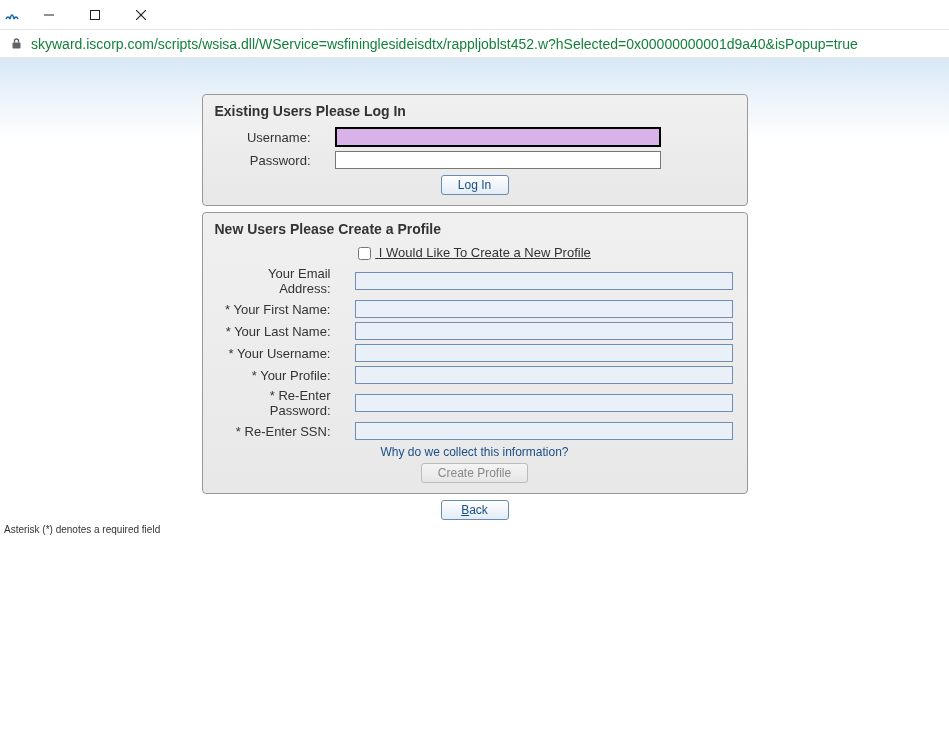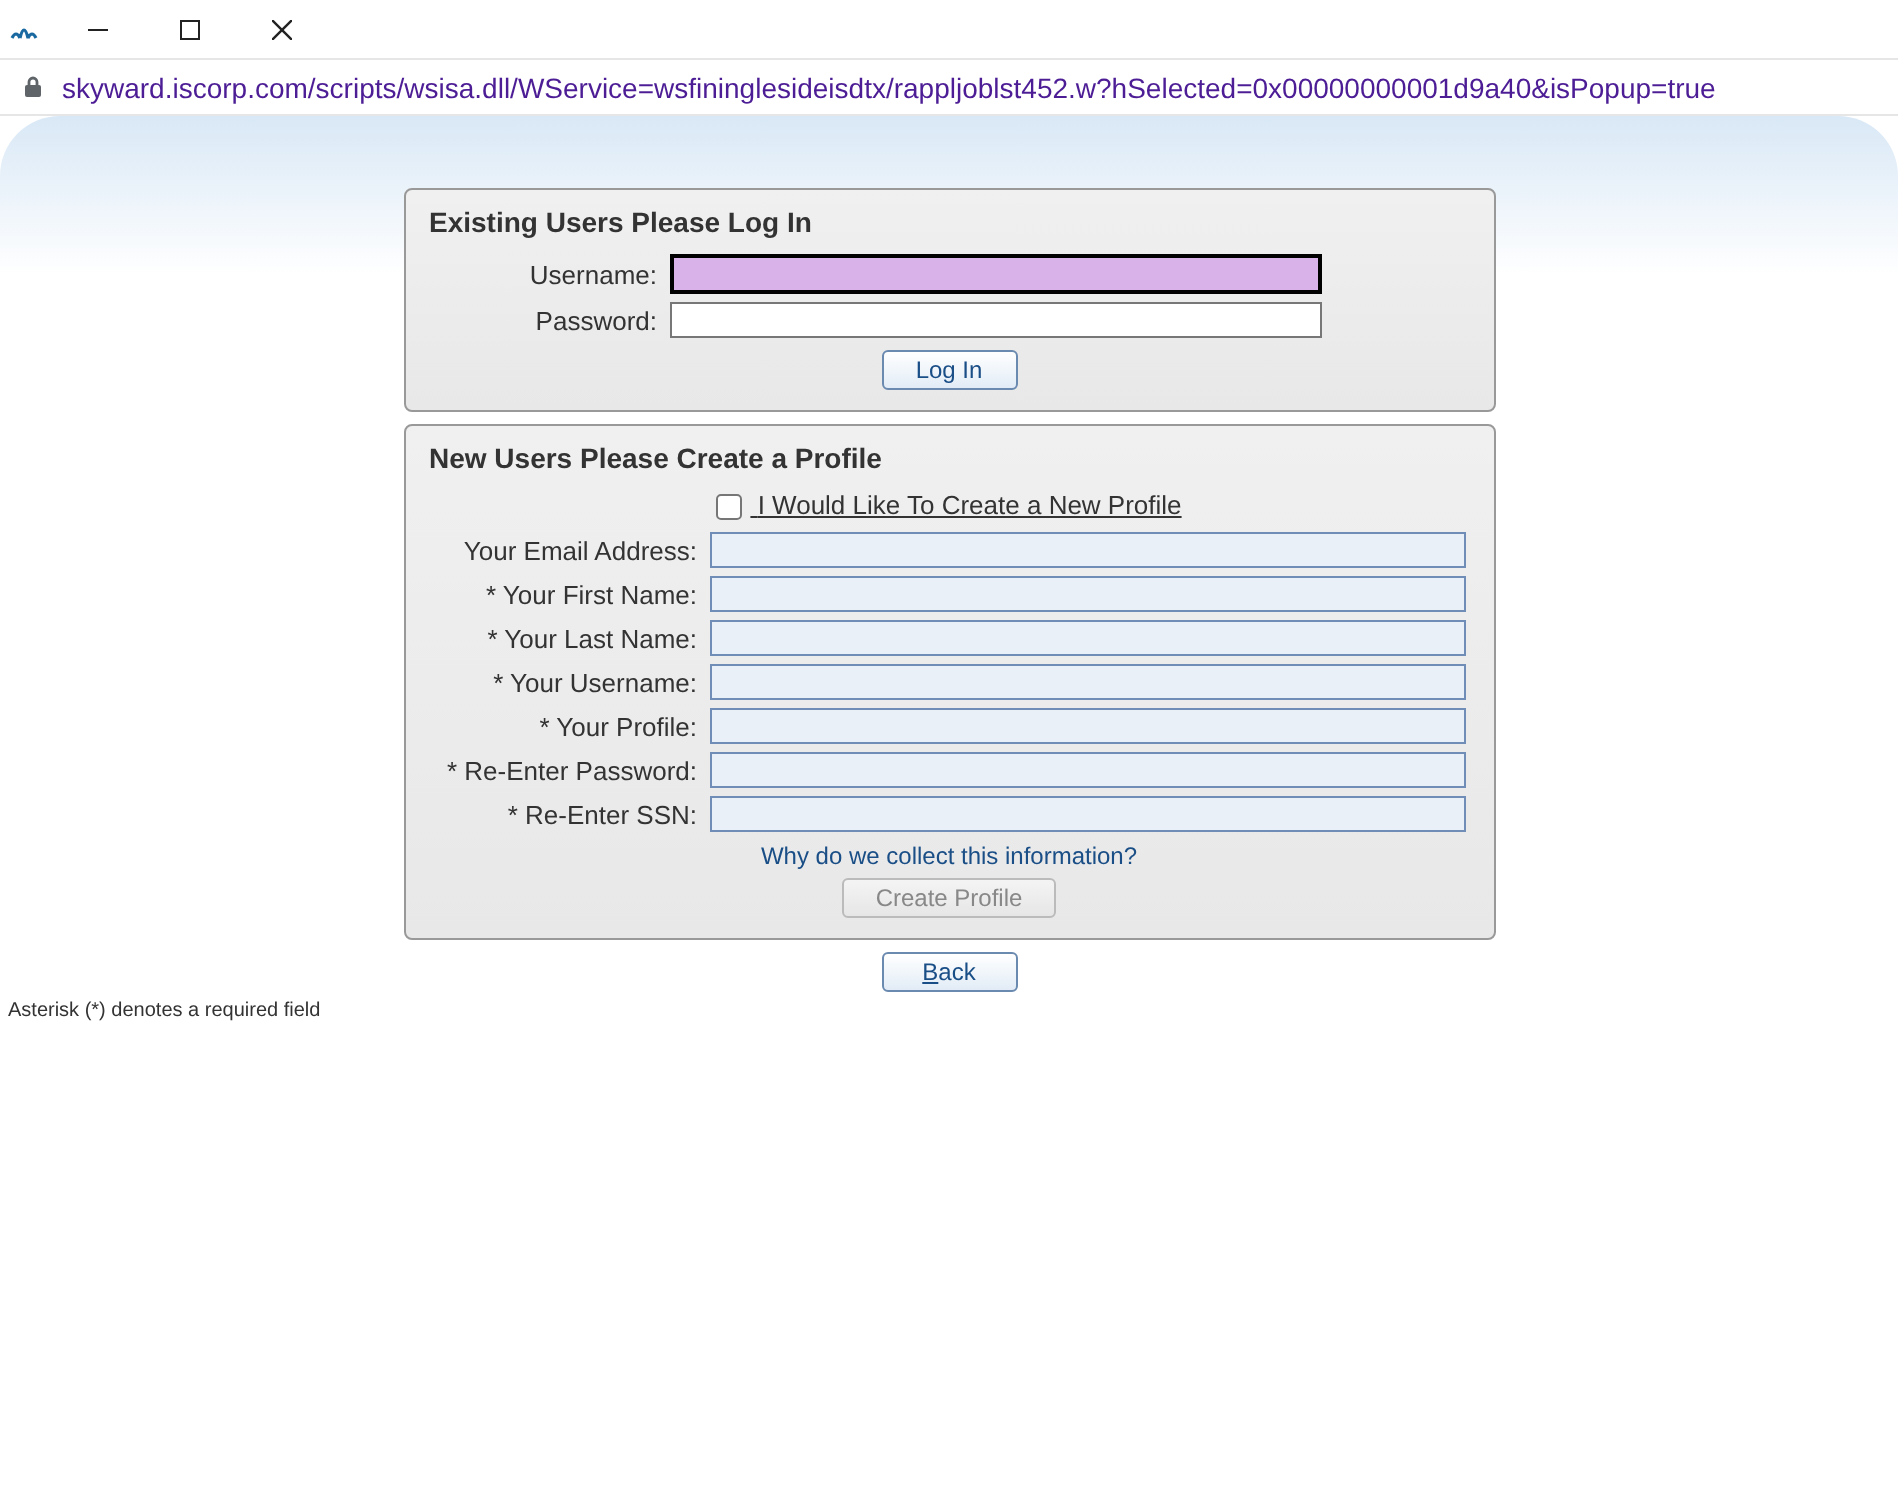--- a/index.html
+++ b/index.html
@@ -33,39 +33,38 @@
   display: flex; align-items: center; justify-content: center;
   color: #222;
 }
 .addrbar {
   height: 28px;
   background: #fff;
   display: flex;
   align-items: center;
   padding: 0 10px;
   font-size: 14px;
-  color: #4c1d95;
+  color: #15803d;
   border-bottom: 1px solid #e6e6e6;
   text-align: right;
 }
 .addrbar .lock {
   margin-right: 8px;
   color: #5f6469;
   display: flex; align-items: center;
 }
 .addrbar .url {
   white-space: nowrap;
   overflow: hidden;
   text-overflow: ellipsis;
 }
 .pagebg {
   height: calc(753px - 30px - 28px);
   background: linear-gradient(180deg, #d9e8f6 0%, #ffffff 80px, #ffffff 100%);
   padding-top: 36px;
-  border-radius: 30px;
 }
 .panel {
   width: 546px;
   margin: 0 auto 6px auto;
   border: 1px solid #999;
   border-radius: 4px;
   background: linear-gradient(180deg, #f0f0f0 0%, #e8e8e8 100%);
   padding: 8px 12px 10px 12px;
 }
 .panel h2 {
@@ -75,21 +74,21 @@
   margin-bottom: 8px;
 }
 .row {
   display: flex;
   align-items: center;
   margin-bottom: 4px;
 }
 .row label {
   width: 120px;
   text-align: right;
-  padding-right: 6px;
+  padding-right: 24px;
   font-size: 13px;
   color: #333;
 }
 .row input[type="text"], .row input[type="password"] {
   height: 18px;
   border: 1px solid #777;
   background: #fff;
   font-size: 12px;
   padding: 0 2px;
 }

